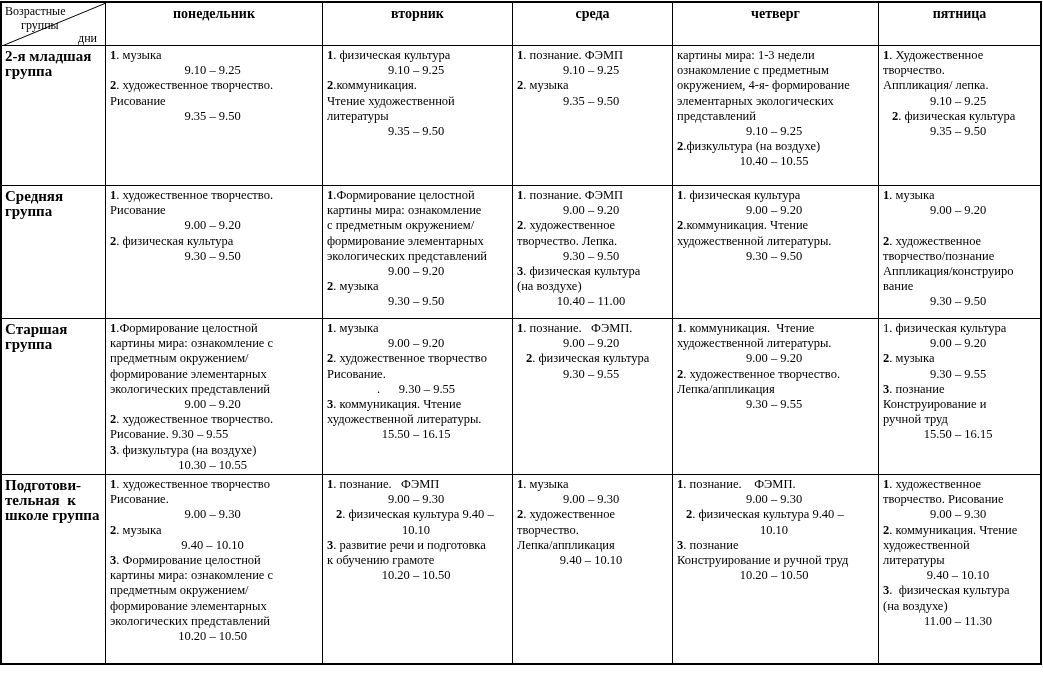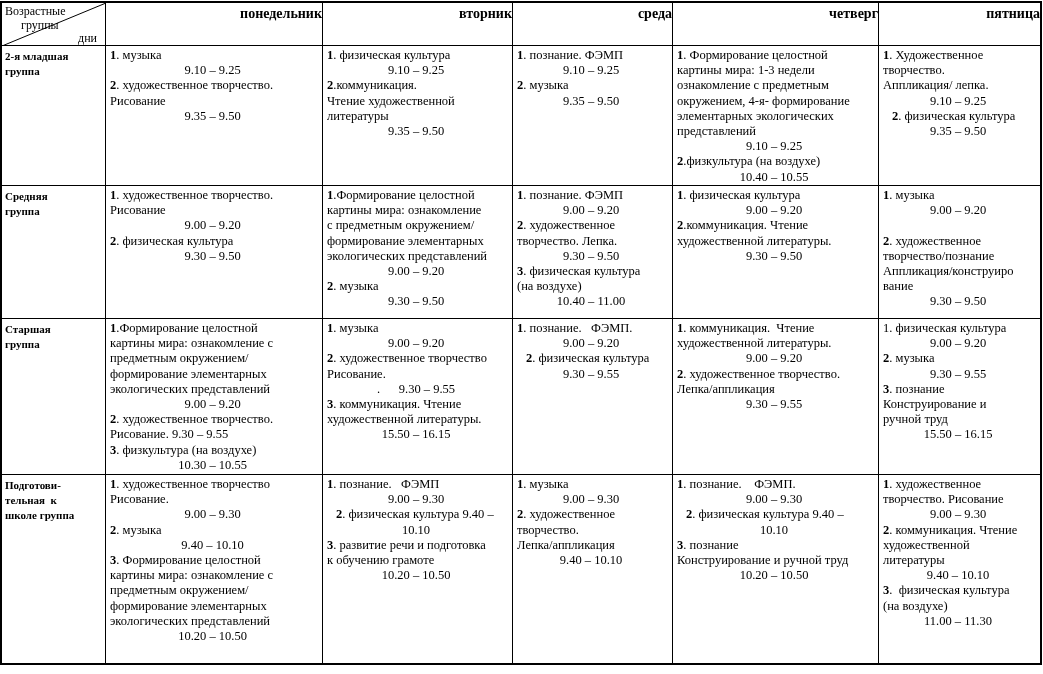--- a/index.html
+++ b/index.html
@@ -7,29 +7,29 @@
        font-family:"Liberation Serif", serif;}
   .tbl{position:absolute;top:1px;left:0px;width:1042px;height:664px;
        border:2px solid #000;box-sizing:border-box;background:#fff;
        display:grid;
        grid-template-columns:104px 217px 190px 160px 206px 1fr;
        grid-template-rows:43px 140px 133px 156px 1fr;}
   .cell{border-right:1px solid #000;border-bottom:1px solid #000;
         box-sizing:border-box;overflow:hidden;}
   .cell:nth-child(6n){border-right:none;}
   .cell:nth-last-child(-n+6){border-bottom:none;}
-  .day-head{font-weight:bold;font-size:14px;text-align:right;padding-top:3px;}
+  .day-head{font-weight:bold;font-size:14px;text-align:center;padding-top:3px;}
   .corner{position:relative;font-size:12px;}
   .corner span{position:absolute;white-space:nowrap;}
   .corner .c1{left:3px;top:1px;}
   .corner .c2a{left:19px;top:15px;text-align:right;}
   .corner .c2b{right:8px;top:28px;}
   .corner .c3{right:22px;top:44px;}
   .corner svg{position:absolute;left:0;top:0;}
-  .group-cell{font-weight:bold;font-size:11px;line-height:15px;
+  .group-cell{font-weight:bold;font-size:15px;line-height:15px;
               padding:3px 2px 0 3px;}
   .body-cell{font-size:12.5px;line-height:15.2px;padding:2px 7px 0 4px;}
   .line{white-space:normal;}
   .line b{font-weight:bold;}
   .time{text-align:center;}
   .ind{padding-left:9px;}
 </style>
 </head>
 <body>
 
@@ -67,21 +67,20 @@
       <div class="line">литературы</div>
       <div class="line time">9.35 – 9.50</div>
     </div>
     <div class="cell body-cell">
       <div class="line"><b>1</b>. познание. ФЭМП</div>
       <div class="line time">9.10 – 9.25</div>
       <div class="line"><b>2</b>. музыка</div>
       <div class="line time">9.35 – 9.50</div>
     </div>
     <div class="cell body-cell">
-      <div class="line"><b>1</b>. Формирование целостной</div>
       <div class="line">картины мира: 1-3 недели</div>
       <div class="line">ознакомление с предметным</div>
       <div class="line">окружением, 4-я- формирование</div>
       <div class="line">элементарных экологических</div>
       <div class="line">представлений</div>
       <div class="line time">9.10 – 9.25</div>
       <div class="line"><b>2</b>.физкультура (на воздухе)</div>
       <div class="line time">10.40 – 10.55</div>
     </div>
     <div class="cell body-cell">

